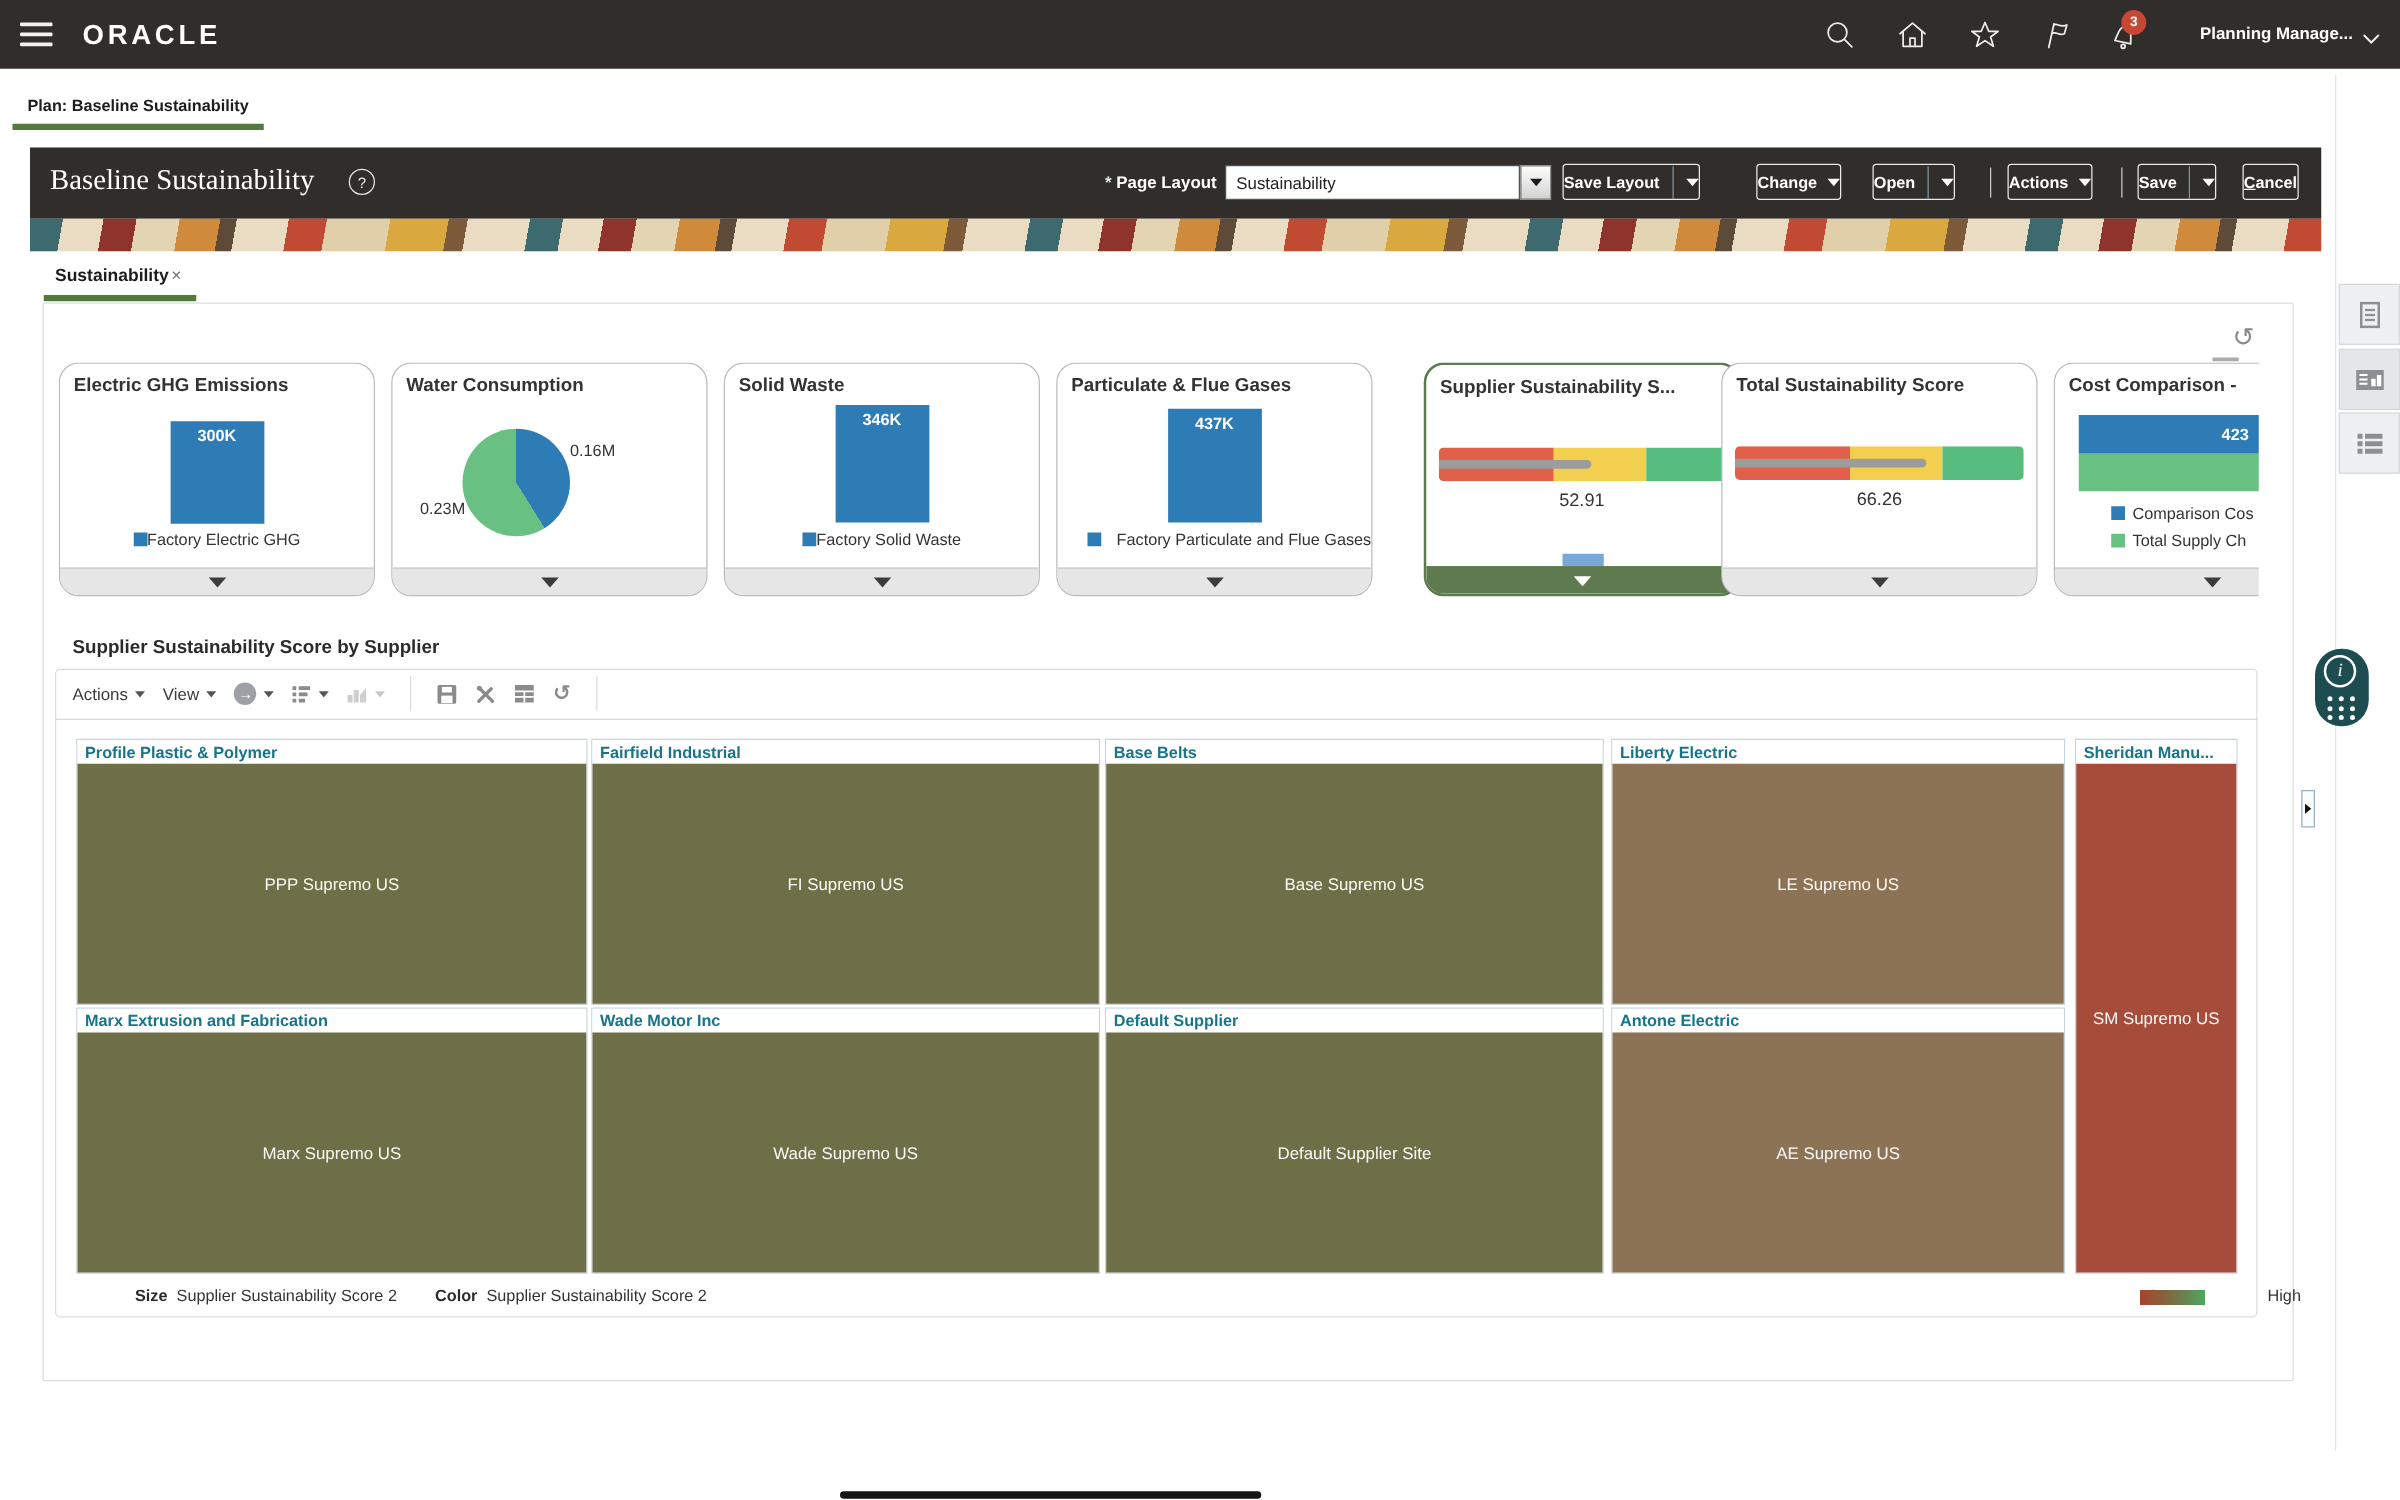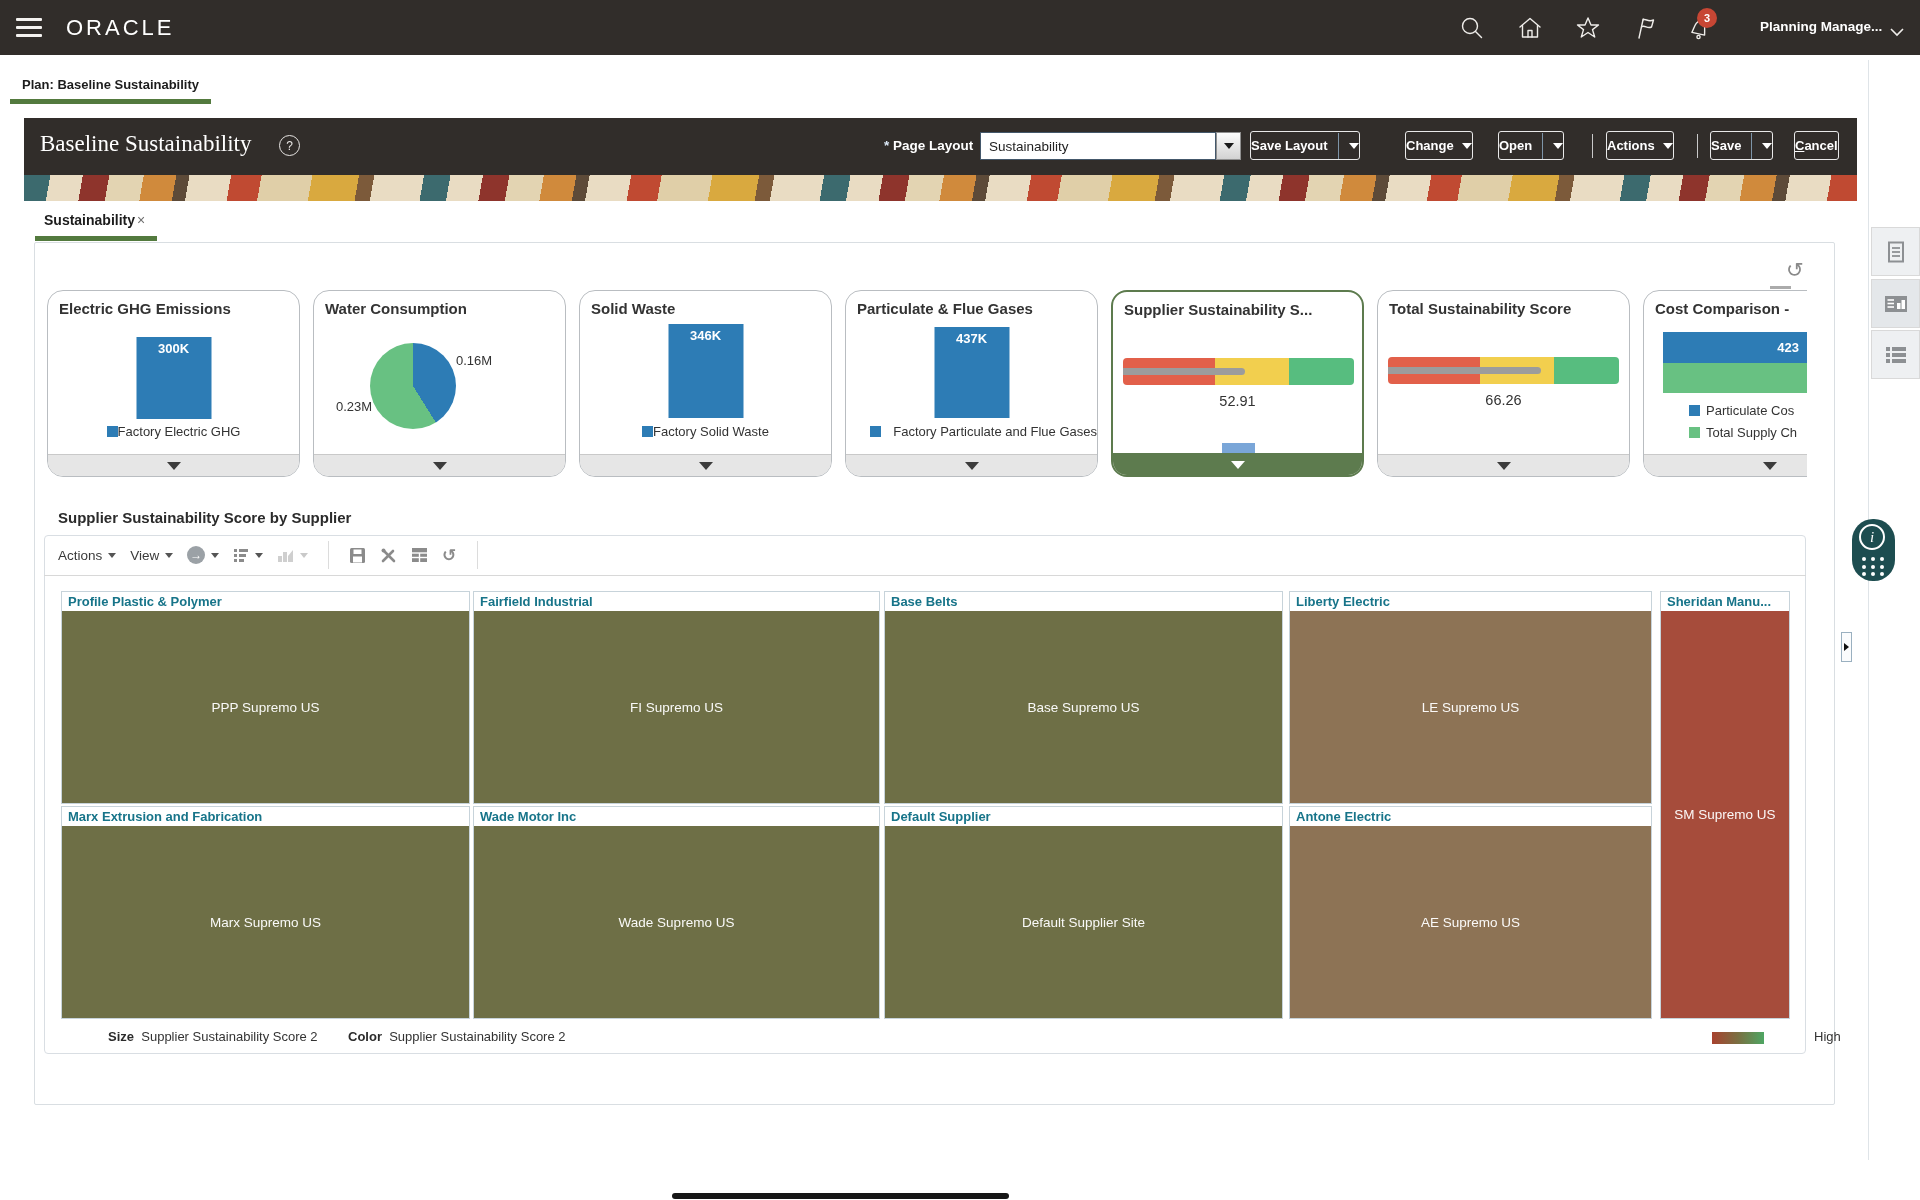--- a/index.html
+++ b/index.html
@@ -3,21 +3,21 @@
 <meta charset="utf-8">
 <style>
   html,body{margin:0;padding:0;background:#fff;}
   #screen{position:relative;width:1920px;height:1200px;background:#fff;overflow:hidden;
           font-family:"Liberation Sans","DejaVu Sans",sans-serif;-webkit-font-smoothing:antialiased;}
   .abs{position:absolute;}
   
   .topbar{left:0;top:0;width:1920px;height:55px;background:#312d2a;}
   .hamburger{left:16px;top:18px;width:26px;height:19px;cursor:pointer;}
   .hamburger span{position:absolute;left:0;width:26px;height:2.6px;background:#f4f2f0;border-radius:1px;}
-  .brand{left:66px;top:15px;color:#fff;font-size:22px;font-weight:normal;letter-spacing:3px;}
+  .brand{left:66px;top:15px;color:#fff;font-size:22px;font-weight:bold;letter-spacing:3px;}
   .tb-icon{top:14px;width:28px;height:28px;cursor:pointer;}
   .tb-icon svg{stroke:#efedea;fill:none;stroke-width:1.4;stroke-linecap:round;stroke-linejoin:round;}
   .badge{left:1697px;top:8px;width:20px;height:20px;border-radius:50%;background:#c74634;color:#fff;
          font-size:11px;font-weight:bold;display:flex;align-items:center;justify-content:center;}
   .user-menu{left:1760px;top:19px;color:#fff;font-size:13.5px;font-weight:bold;cursor:pointer;}
   .user-chevron{left:1890px;top:23px;}
   
   .plan-tab{left:22px;top:77px;font-size:13px;font-weight:bold;color:#1c1c1c;cursor:pointer;}
   .plan-underline{left:10px;top:99px;width:201px;height:5px;background:#537a3e;}
   
@@ -45,21 +45,21 @@
   .content-tab{left:44px;top:212px;font-size:14px;font-weight:bold;color:#1c1c1c;cursor:pointer;}
   .tab-close{left:137px;top:212px;font-size:14px;color:#6f6f6f;cursor:pointer;}
   .content-underline{left:35px;top:236px;width:122px;height:5px;background:#537a3e;}
   .content-panel{left:34px;top:242px;width:1801px;height:863px;background:#fff;border:1px solid #d9dee2;border-radius:2px;box-sizing:border-box;}
   .reset-icon{left:1786px;top:258px;font-size:21px;color:#8a8a8a;cursor:pointer;}
   .cards-scrollhint{left:1770px;top:286px;width:21px;height:3px;background:#ababab;}
   
   .cards-row{left:47px;top:290px;width:1760px;height:188px;overflow:hidden;}
   .card{position:absolute;top:0;width:253px;height:187px;background:#fff;border:1px solid #b9bdc1;border-radius:16px;
         box-sizing:border-box;overflow:hidden;cursor:pointer;}
-  .card.selected{border:2px solid #5d7b4e;}
+  .card.selected{border:2px solid #5d7b4e;margin-left:28px;}
   .card-title{position:absolute;left:11px;top:9px;right:4px;font-size:15px;font-weight:bold;color:#333;white-space:nowrap;overflow:hidden;}
   .vbar{position:absolute;left:50%;transform:translateX(-50%);width:75px;background:#2d7cb5;}
   .vbar-label{position:absolute;left:0;right:0;top:4px;text-align:center;color:#fff;font-size:13px;font-weight:bold;}
   .card-legend{position:absolute;left:0;right:0;top:133px;display:flex;align-items:center;justify-content:center;gap:0;
                font-size:13px;color:#333;white-space:nowrap;}
   .sw{width:11px;height:11px;flex:0 0 auto;}
   .card-footer{position:absolute;left:0;right:0;bottom:0;height:21px;background:#e6e6e6;border-top:1px solid #c9c9c9;
                display:flex;align-items:center;justify-content:center;cursor:pointer;}
   .card-footer .tri{width:0;height:0;border-left:7px solid transparent;border-right:7px solid transparent;border-top:8px solid #3c3c3c;}
   .card-footer.green{background:#5d7b4e;border-top:1px solid #5d7b4e;}
@@ -307,21 +307,21 @@
         </div>
     </div>
 
     <div class="card" style="left:1596px">
       <div class="card-title">Cost Comparison - </div>
       <div class="hbar" style="top:41px;width:240px;background:#2d7cb5"></div>
       <div class="hbar-label">423</div>
       <div class="hbar" style="top:72px;width:240px;height:30px;background:#68c182"></div>
       <div class="hlegend" style="top:112px">
         <span class="sw" style="background:#2d7cb5"></span>
-        <span>Particulate Cos</span>
+        <span>Comparison Cos</span>
       </div>
       <div class="hlegend" style="top:134px">
         <span class="sw" style="background:#68c182"></span>
         <span>Total Supply Ch</span>
       </div>
       <div class="card-footer">
           <span class="tri"></span>
         </div>
     </div>
   </div>

